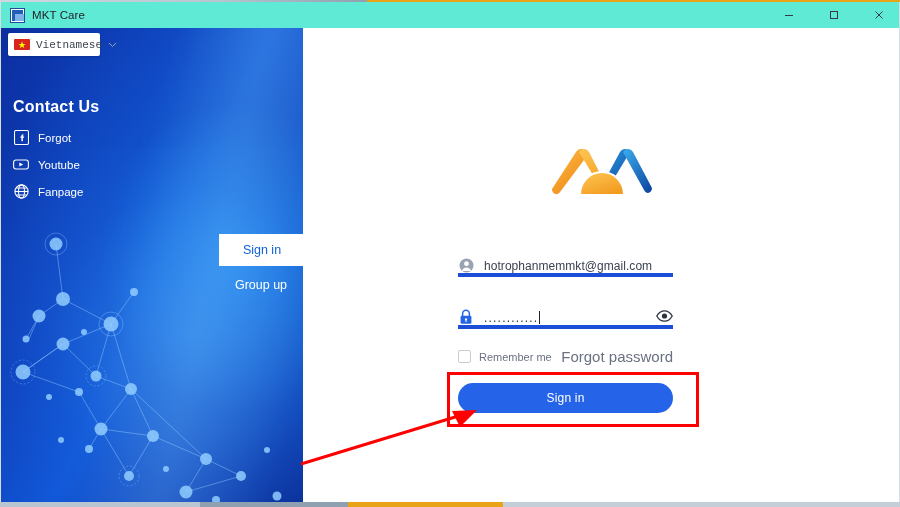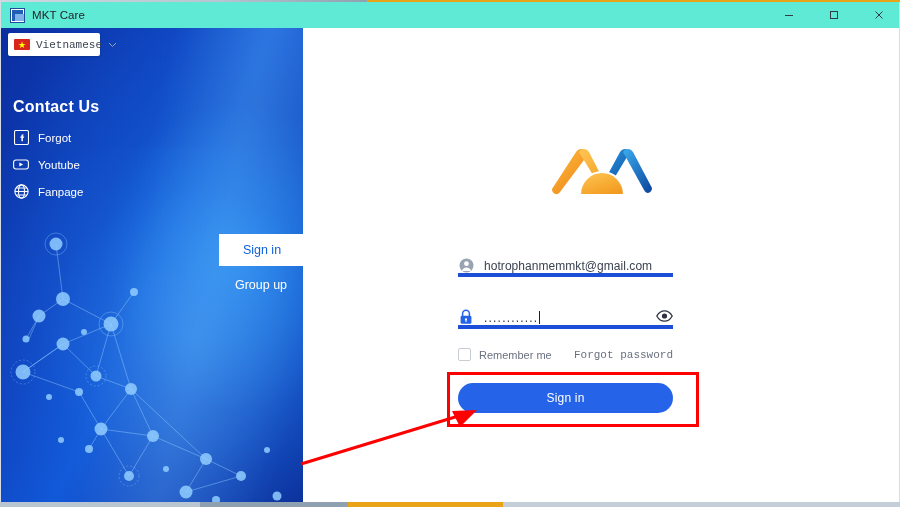--- a/index.html
+++ b/index.html
@@ -340,25 +340,24 @@
     border-radius: 2px;
     background: #fff;
     flex: 0 0 13px;
   }
   .remember-label {
     font-size: 11px;
     color: #6a7180;
     white-space: nowrap;
   }
   .forgot {
-    font-size: 11px;
+    font-size: 15px;
     color: #6a7180;
     white-space: nowrap;
     cursor: pointer;
-    font-family: Liberation Mono, monospace;
   }
 
   .signin-btn {
     position: absolute;
     left: 155px;
     top: 355px;
     width: 215px;
     height: 30px;
     background: #2563e8;
     border: none;

